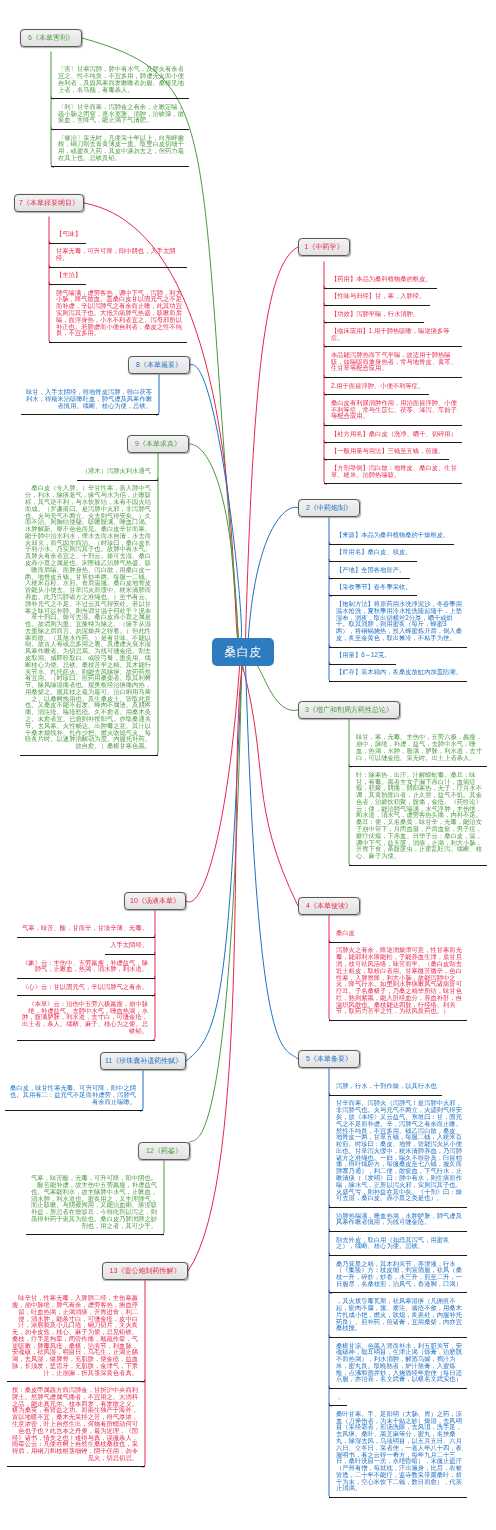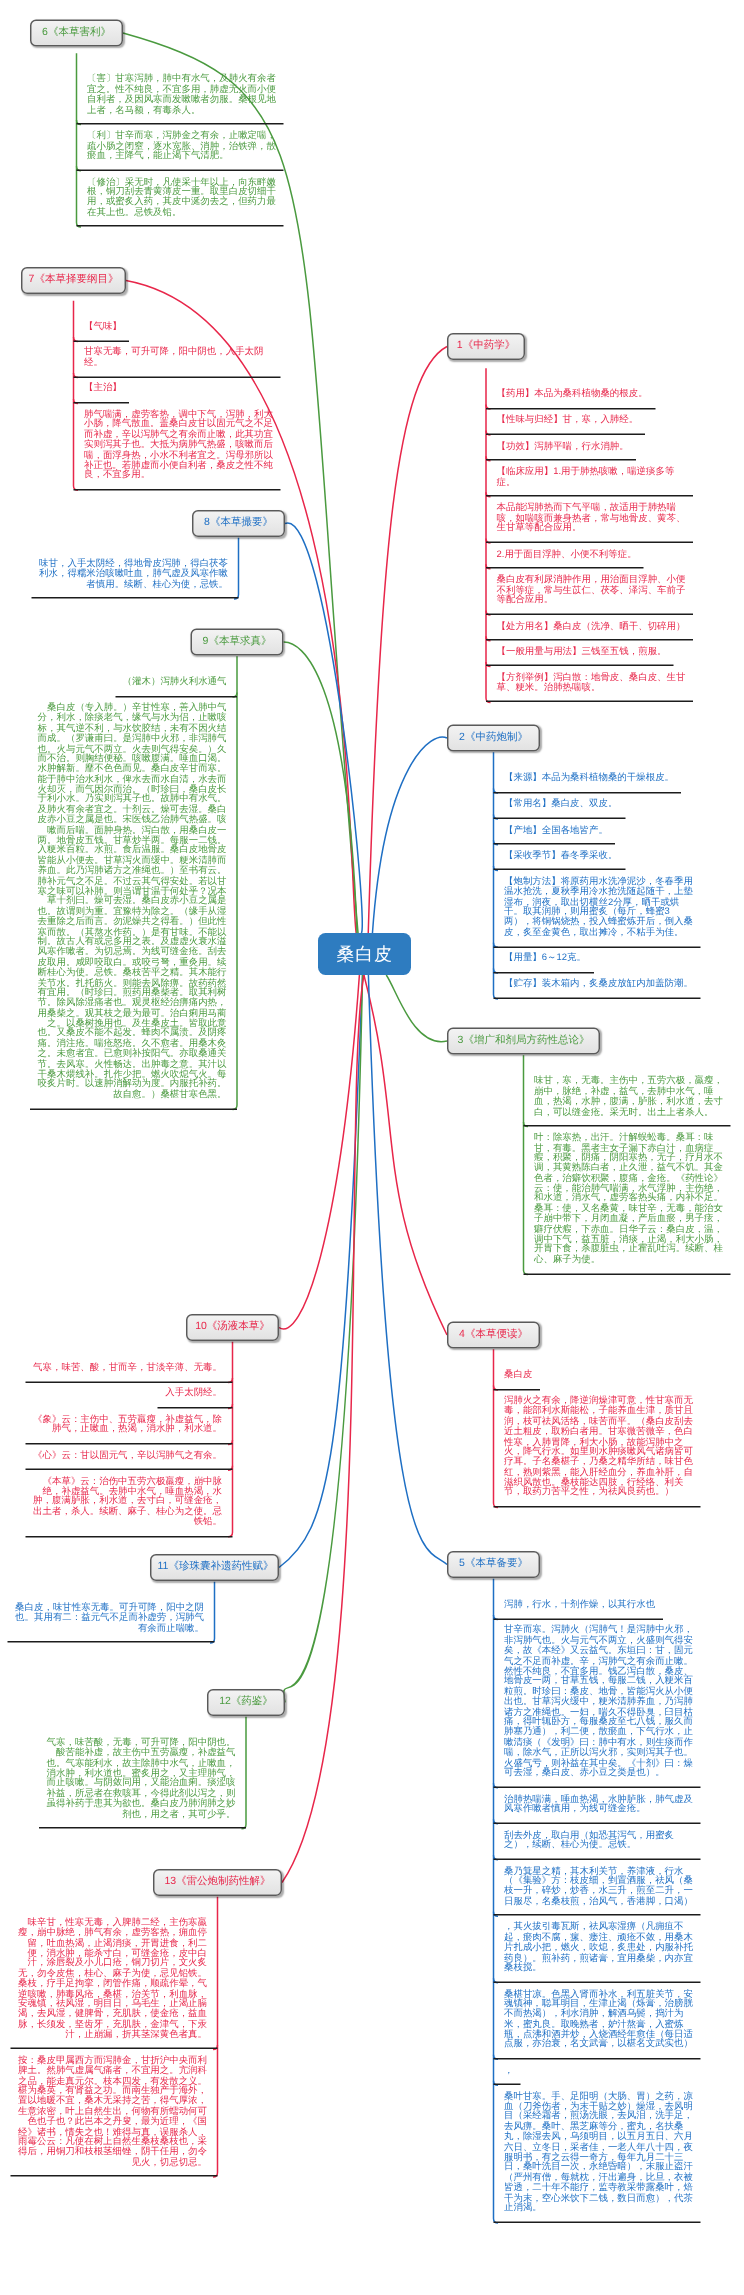--- a/index.html
+++ b/index.html
@@ -1,18 +1,18 @@
 <!DOCTYPE html>
 <html><head>
 <meta charset="utf-8">
 <style>
 html,body{margin:0;padding:0}
 body{width:496px;height:1530px;background:#fff;overflow:hidden;position:relative;
  font-family:"Liberation Sans",sans-serif}
-#stage{position:absolute;left:0;top:0;width:496px;height:1228px}
+#stage{position:absolute;left:0;top:16px;width:496px;height:1228px}
 svg.links{position:absolute;left:0;top:0;width:496px;height:1530px}
 .node{position:absolute;box-sizing:border-box;border:1px solid #5a5a5a;border-radius:4px;
  background:linear-gradient(#f3f3f3,#e2e2e2);height:18px;line-height:16px;text-align:center;
  font-size:7px;white-space:nowrap;padding:0 4px;box-shadow:0.7px 0.9px 1.1px rgba(0,0,0,.33)}
 .root{position:absolute;box-sizing:border-box;background:#2e7cc0;border-radius:5px;color:#fff;
  text-align:center;font-size:12px;line-height:28px;letter-spacing:.5px;left:212px;top:622px;width:62px;height:28px}
 .grp{position:absolute;width:138px}
 .item{position:relative;font-size:6.3px;line-height:6.78px;padding:4.72px 0;
  border-bottom:1px solid #1c1c1c;box-sizing:content-box;width:max-content;max-width:126px}
 .grp.r .item{text-align:left;padding-left:7px;padding-right:5px}

